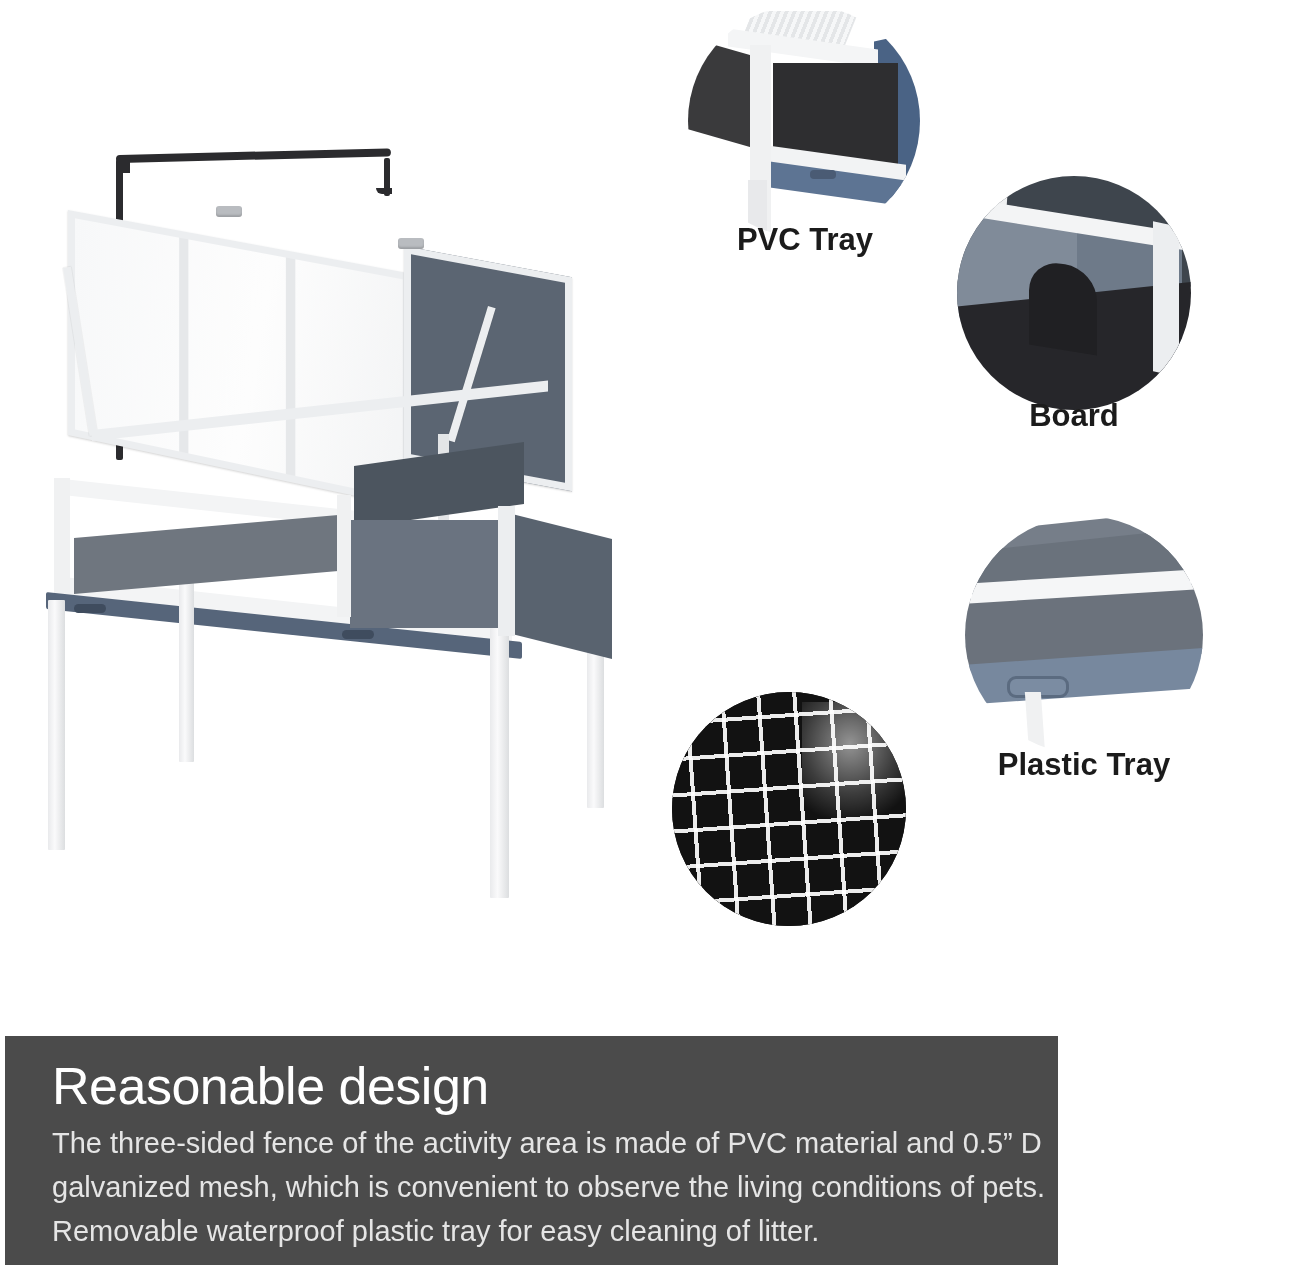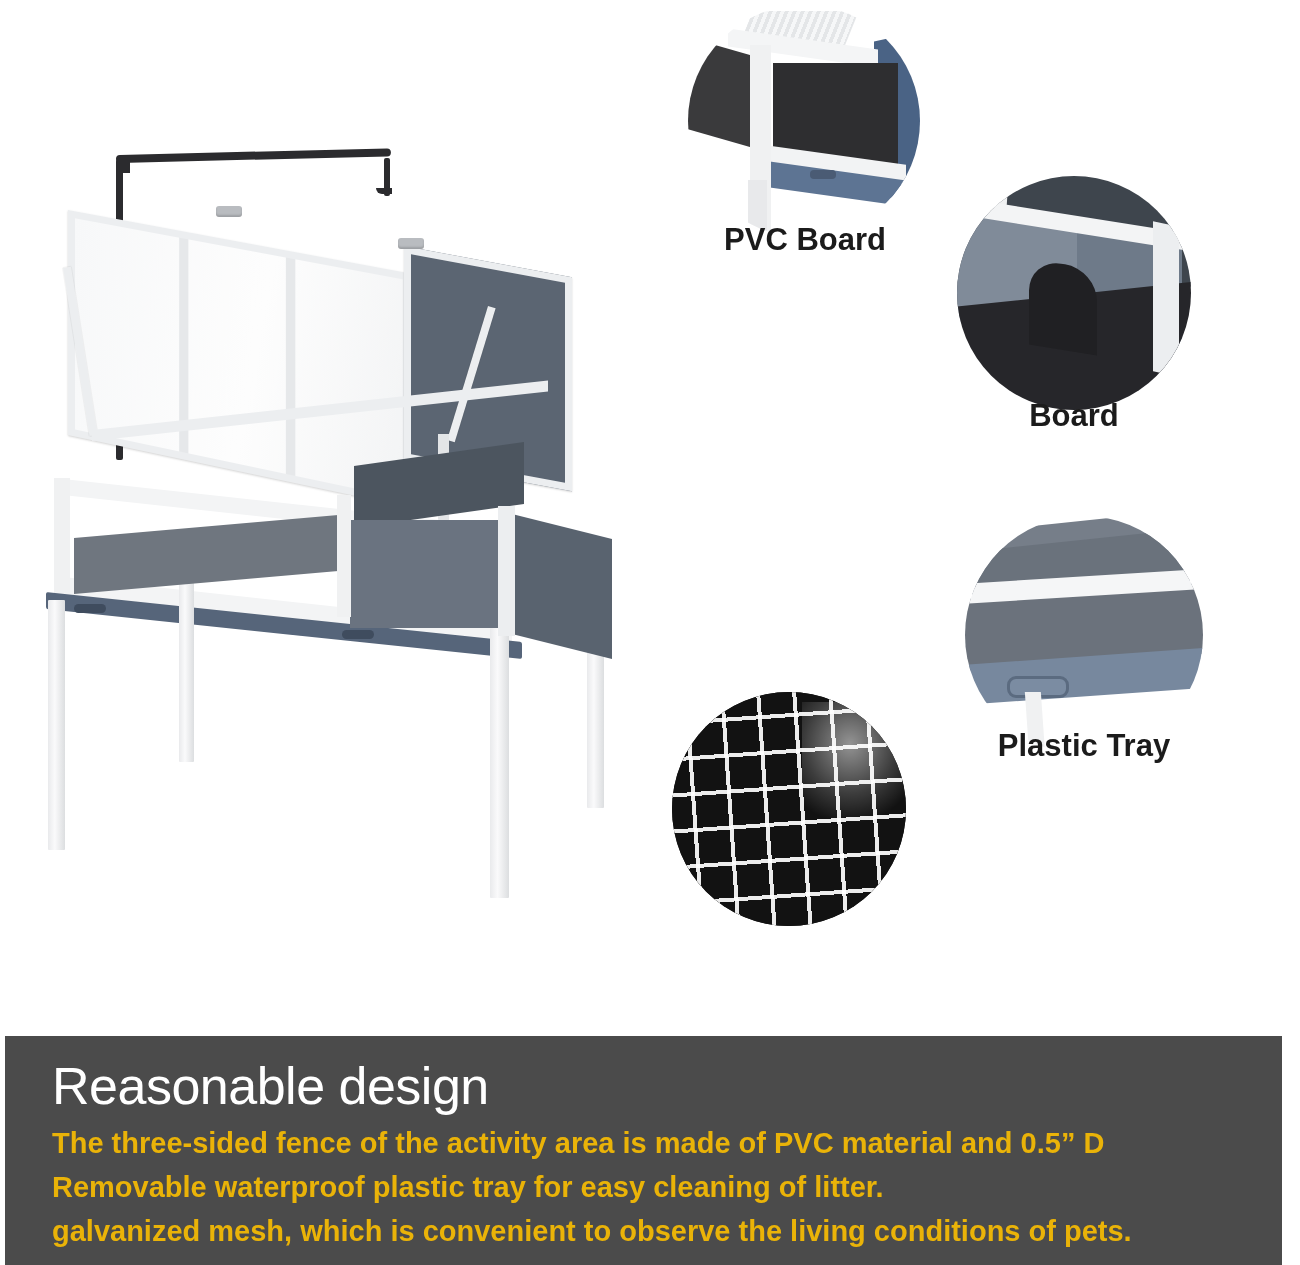--- a/index.html
+++ b/index.html
@@ -387,21 +387,21 @@
     border: 3px solid #5b6b80;
     border-radius: 9px;
     background: #7b8ca2;
   }
   #cal-tray .tr-leg {
     position: absolute; left: 62px; top: 176px;
     width: 16px; height: 62px;
     background: #f0f1f2;
     transform: skewX(4deg);
   }
-  #lab-tray { left: 960px; top: 728px; width: 248px; font-size: 31px; }
+  #lab-tray { left: 960px; top: 747px; width: 248px; font-size: 31px; }
 
   
   #cal-mesh { left: 672px; top: 692px; width: 234px; height: 234px;
     background: #121212; }
   #cal-mesh .mesh-grid {
     position: absolute; left: -40px; top: -40px;
     width: 330px; height: 330px;
     background:
       repeating-linear-gradient(86deg, rgba(255,255,255,0.92) 0 4px, rgba(0,0,0,0) 4px 36px),
       repeating-linear-gradient(176deg, rgba(255,255,255,0.92) 0 4px, rgba(0,0,0,0) 4px 36px),
@@ -413,43 +413,43 @@
     background: radial-gradient(ellipse at 40% 35%, rgba(255,255,255,0.55) 0%, rgba(255,255,255,0.18) 45%, rgba(255,255,255,0) 72%);
     pointer-events: none;
   }
   #lab-mesh { left: 636px; top: 936px; width: 310px; font-size: 33px; }
 
   
   #banner {
     position: absolute;
     left: 5px;
     top: 1036px;
-    width: 1277px;
+    width: 1053px;
     height: 229px;
     background: #4b4b4b;
     box-sizing: border-box;
   }
   #banner-heading {
     position: absolute;
     left: 47px;
     top: 24px;
     color: #ffffff;
     font-size: 52px;
     font-weight: normal;
     letter-spacing: -0.5px;
     line-height: 1;
   }
   #banner-body {
     position: absolute;
     left: 47px;
     top: 85px;
     width: 1190px;
-    color: #eab308;
+    color: #e5e5e5;
     font-size: 29px;
-    font-weight: bold;
+    font-weight: normal;
     line-height: 44px;
   }
   #banner-body div { white-space: nowrap; }
 </style>
 </head>
 <body>
 
 <div id="photo-area">
 
   <div id="main-product">
@@ -501,21 +501,21 @@
     <div class="pvc-blue-edge"></div>
     <div class="pvc-top"></div>
     <div class="pvc-toprail"></div>
     <div class="pvc-dark-front"></div>
     <div class="pvc-botrail"></div>
     <div class="pvc-blue"></div>
     <div class="pvc-handle"></div>
     <div class="pvc-post"></div>
     <div class="pvc-leg"></div>
   </div>
-  <div class="callout-label" id="lab-pvc">PVC Board</div>
+  <div class="callout-label" id="lab-pvc">PVC Tray</div>
 
   <div class="callout-circle" id="cal-hole">
     <div class="hole-bgdark"></div>
     <div class="hole-post"></div>
     <div class="hole-panel"></div>
     <div class="hole-panel-r"></div>
     <div class="hole-floor"></div>
     <div class="hole-opening"></div>
     <div class="hole-rail"></div>
     <div class="hole-edge-right"></div>
@@ -537,16 +537,16 @@
     <div class="mesh-grid"></div>
     <div class="mesh-gloss"></div>
   </div>
 
 </div>
 
 <div id="banner">
   <div id="banner-heading">Reasonable design</div>
   <div id="banner-body">
     <div>The three-sided fence of the activity area is made of PVC material and 0.5” D</div>
+    <div>galvanized mesh, which is convenient to observe the living conditions of pets.</div>
     <div>Removable waterproof plastic tray for easy cleaning of litter.</div>
-    <div>galvanized mesh, which is convenient to observe the living conditions of pets.</div>
   </div>
 </div>
 
 </body></html>

